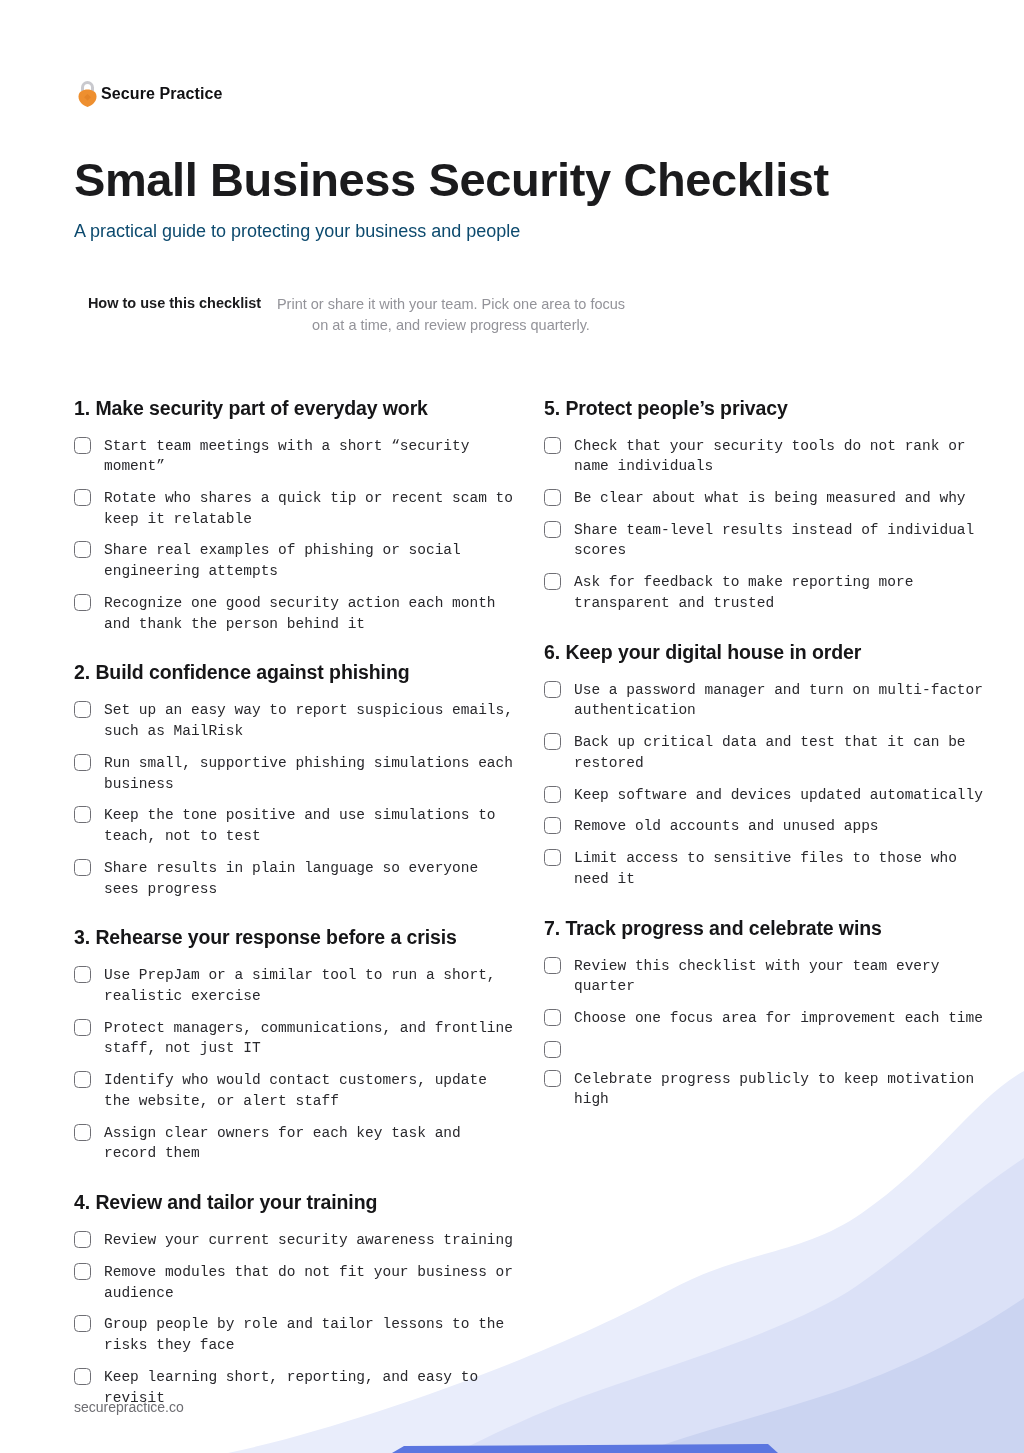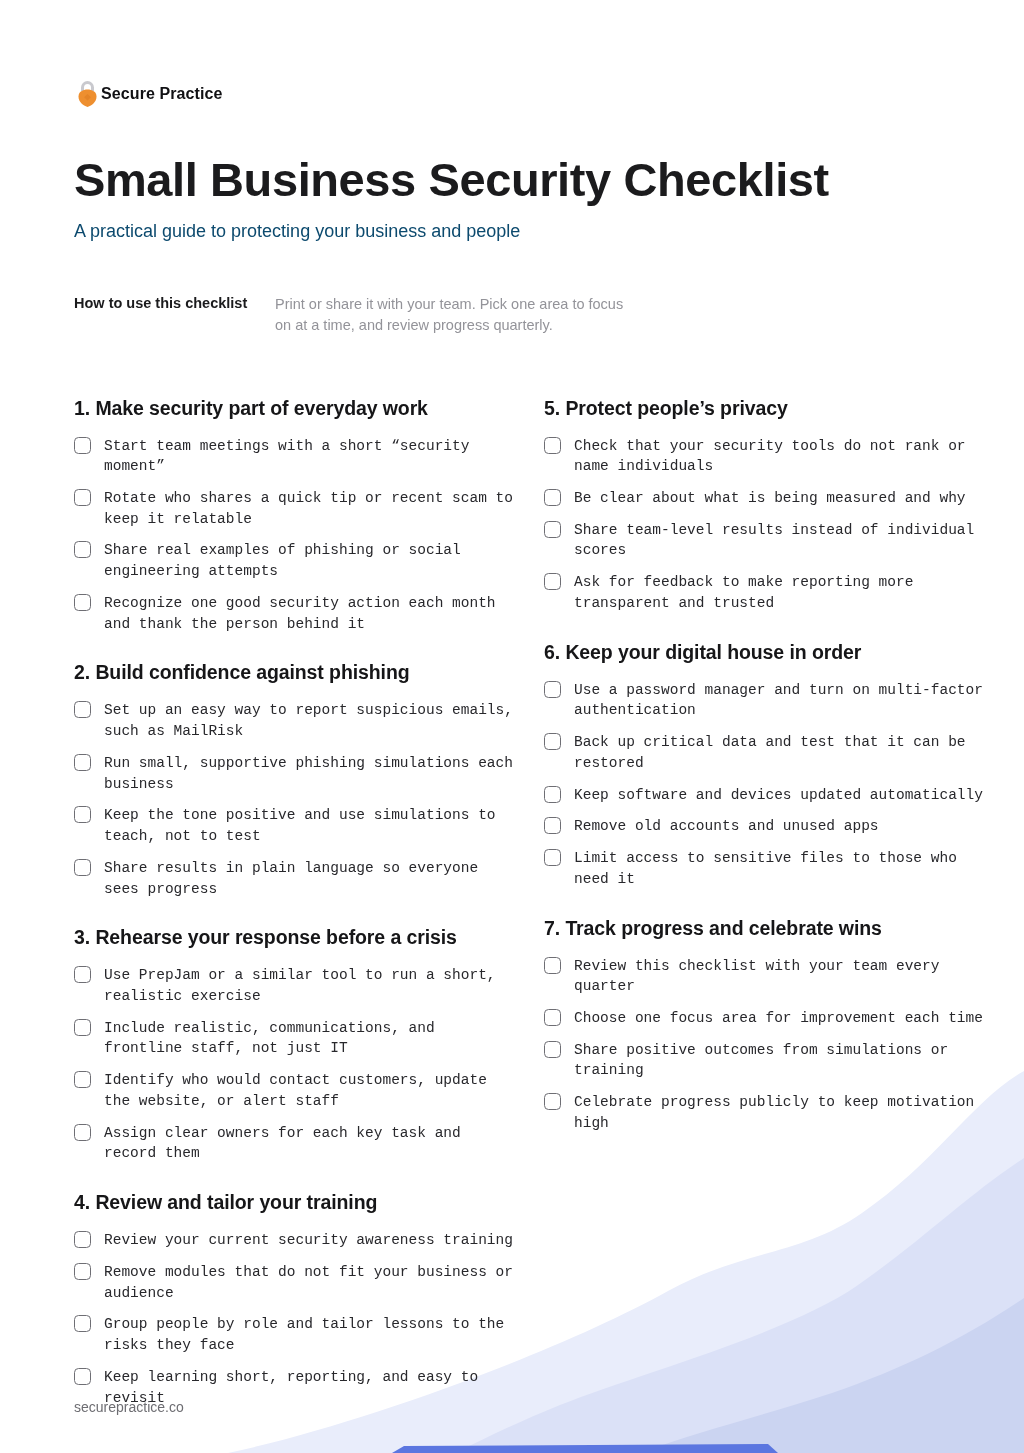--- a/index.html
+++ b/index.html
@@ -15,21 +15,21 @@
   
   .brand{display:flex;align-items:center;margin-bottom:46px;}
   .brand-name{font-size:16px;font-weight:700;letter-spacing:.1px;color:#111114;}
   
   h1.title{
     margin:0 0 14px 0;
     font-size:47px;line-height:1.12;font-weight:600;letter-spacing:-.4px;color:#1b1b1d;
   }
   .subtitle{margin:0 0 52px 0;font-size:18px;color:#0c4a6e;font-weight:400;}
   
-  .howto{display:flex;margin-bottom:60px;}
+  .howto{display:flex;margin-bottom:60px;text-align:center;}
   .howto-label{width:201px;flex:none;font-size:14.5px;font-weight:700;color:#1b1b1d;padding-top:1px;}
   .howto-text{width:352px;font-size:14.5px;line-height:1.48;color:#939399;}
   
   .columns{display:flex;gap:30px;align-items:flex-start;}
   .col{width:440px;flex:none;}
   .section{margin-bottom:27px;}
   .sec-title{margin:0 0 16px 0;font-size:19.5px;font-weight:600;color:#161618;letter-spacing:-.1px;}
   .item{display:flex;gap:13px;margin-bottom:11px;}
   .checkbox{
     flex:none;width:15px;height:15px;margin-top:1px;
@@ -122,21 +122,21 @@
   <section class="section">
     <h2 class="sec-title">3. Rehearse your response before a crisis</h2>
     <div class="items">
   <div class="item">
     <span class="checkbox" role="checkbox" aria-checked="false"></span>
     <span class="item-label">Use PrepJam or a similar tool to run a short, realistic exercise</span>
   </div>
 
   <div class="item">
     <span class="checkbox" role="checkbox" aria-checked="false"></span>
-    <span class="item-label">Include realistic, communications, and frontline staff, not just IT</span>
+    <span class="item-label">Protect managers, communications, and frontline staff, not just IT</span>
   </div>
 
   <div class="item">
     <span class="checkbox" role="checkbox" aria-checked="false"></span>
     <span class="item-label">Identify who would contact customers, update the website, or alert staff</span>
   </div>
 
   <div class="item">
     <span class="checkbox" role="checkbox" aria-checked="false"></span>
     <span class="item-label">Assign clear owners for each key task and record them</span>
@@ -233,21 +233,20 @@
     <span class="item-label">Review this checklist with your team every quarter</span>
   </div>
 
   <div class="item">
     <span class="checkbox" role="checkbox" aria-checked="false"></span>
     <span class="item-label">Choose one focus area for improvement each time</span>
   </div>
 
   <div class="item">
     <span class="checkbox" role="checkbox" aria-checked="false"></span>
-    <span class="item-label">Share positive outcomes from simulations or training</span>
   </div>
 
   <div class="item">
     <span class="checkbox" role="checkbox" aria-checked="false"></span>
     <span class="item-label">Celebrate progress publicly to keep motivation high</span>
   </div>
 </div>
   </section>
 </div>
     </div>

